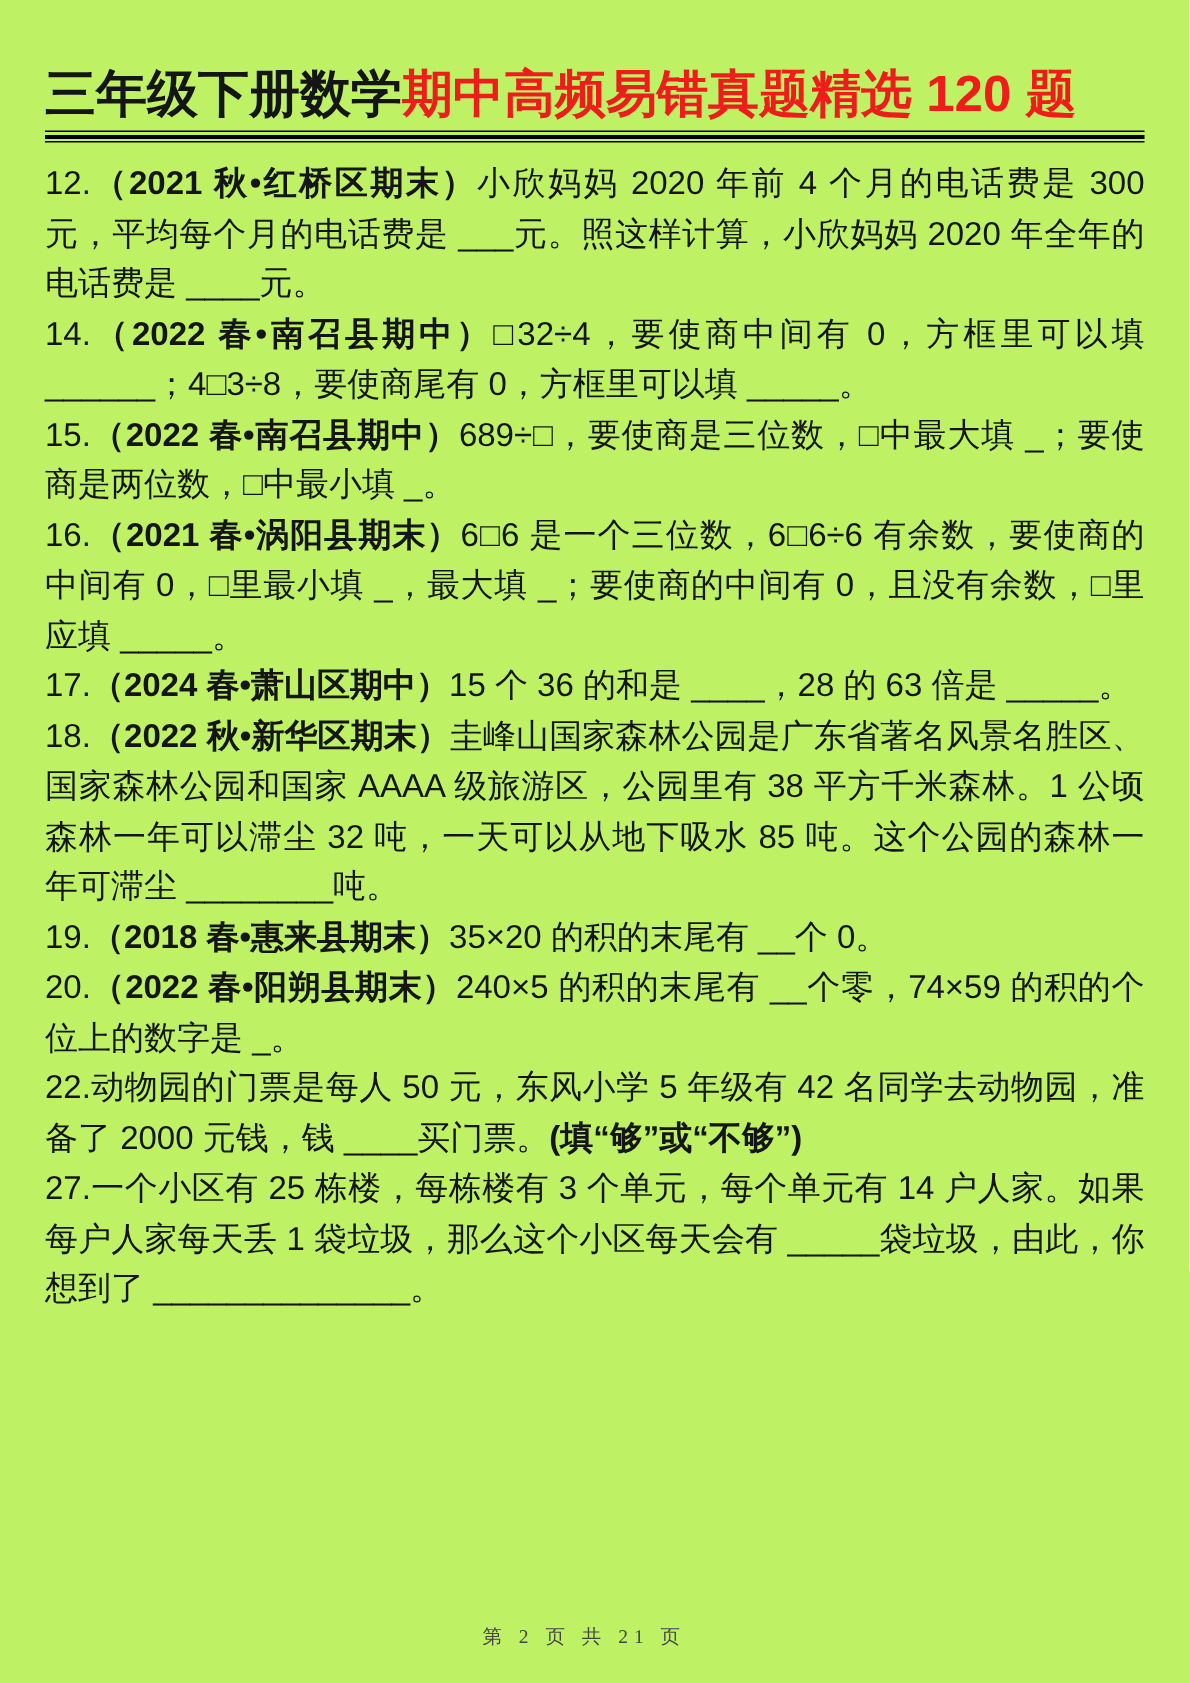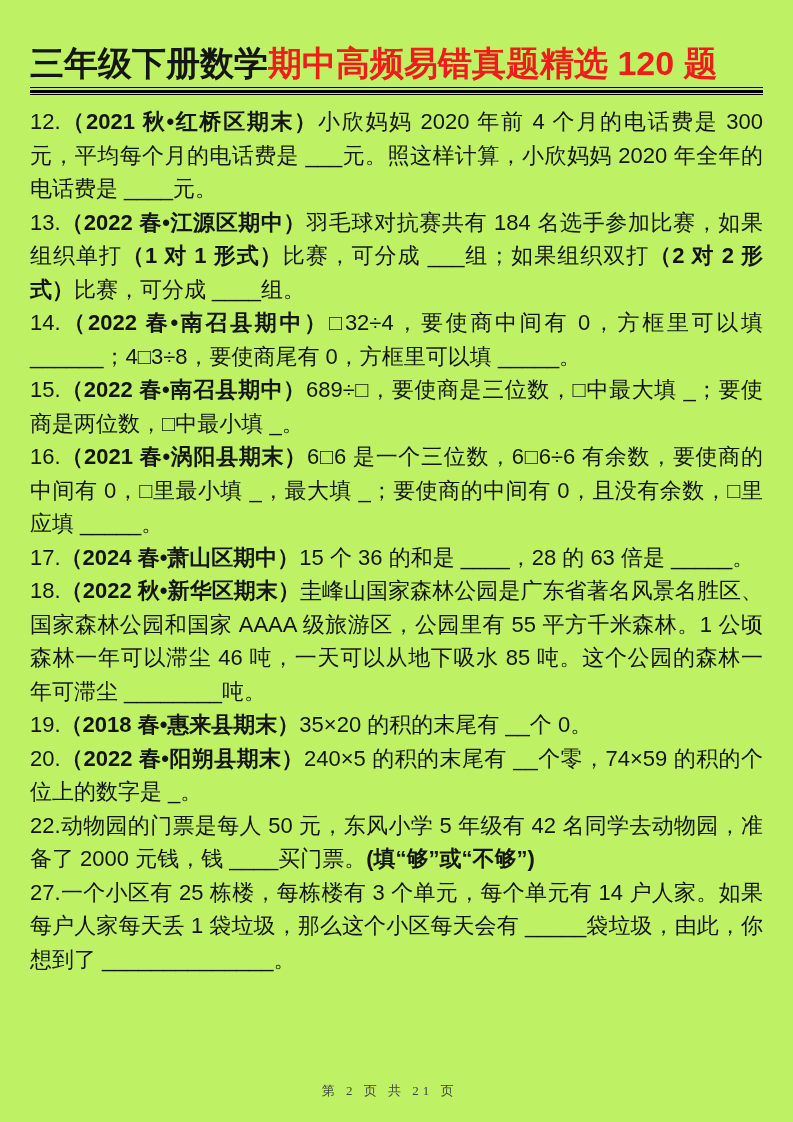--- a/index.html
+++ b/index.html
@@ -70,26 +70,25 @@
 <body>
 
 <div class="page" style="color: rgb(21, 21, 21);">
 
   <h1 class="title"><span class="t-black">三年级下册数学</span><span class="t-red" style="color: rgb(238, 28, 27);">期中高频易错真题精选 120 题</span></h1>
 
   <div class="title-rule"></div>
 
   <div class="questions" id="questions">
       <p class="question"><span>12.</span><span class="b">（2021 秋•红桥区期末）</span><span>小欣妈妈 2020 年前 4 个月的电话费是 300 元，平均每个月的电话费是 ___元。照这样计算，小欣妈妈 2020 年全年的电话费是 ____元。</span></p>
-      <p class="question"><span>13.</span><span class="b">（2022 春•江源区期中）</span><span>羽毛球对抗赛共有 184 名选手参加比赛，如果组织单打</span><span class="b">（1 对 1 形式）</span><span>比赛，可分成 ___组；如果组织双打</span><span class="b">（2 对 2 形式）</span><span>比赛，可分成 ____组。</span></p>
       <p class="question"><span>14.</span><span class="b">（2022 春•南召县期中）</span><span>□32÷4，要使商中间有 0，方框里可以填 ______；4□3÷8，要使商尾有 0，方框里可以填 _____。</span></p>
       <p class="question"><span>15.</span><span class="b">（2022 春•南召县期中）</span><span>689÷□，要使商是三位数，□中最大填 _；要使商是两位数，□中最小填 _。</span></p>
       <p class="question"><span>16.</span><span class="b">（2021 春•涡阳县期末）</span><span>6□6 是一个三位数，6□6÷6 有余数，要使商的中间有 0，□里最小填 _，最大填 _；要使商的中间有 0，且没有余数，□里应填 _____。</span></p>
       <p class="question"><span>17.</span><span class="b">（2024 春•萧山区期中）</span><span>15 个 36 的和是 ____，28 的 63 倍是 _____。</span></p>
-      <p class="question"><span>18.</span><span class="b">（2022 秋•新华区期末）</span><span>圭峰山国家森林公园是广东省著名风景名胜区、国家森林公园和国家 AAAA 级旅游区，公园里有 55 平方千米森林。1 公顷森林一年可以滞尘 46 吨，一天可以从地下吸水 85 吨。这个公园的森林一年可滞尘 ________吨。</span></p>
+      <p class="question"><span>18.</span><span class="b">（2022 秋•新华区期末）</span><span>圭峰山国家森林公园是广东省著名风景名胜区、国家森林公园和国家 AAAA 级旅游区，公园里有 38 平方千米森林。1 公顷森林一年可以滞尘 32 吨，一天可以从地下吸水 85 吨。这个公园的森林一年可滞尘 ________吨。</span></p>
       <p class="question"><span>19.</span><span class="b">（2018 春•惠来县期末）</span><span>35×20 的积的末尾有 __个 0。</span></p>
       <p class="question"><span>20.</span><span class="b">（2022 春•阳朔县期末）</span><span>240×5 的积的末尾有 __个零，74×59 的积的个位上的数字是 _。</span></p>
       <p class="question"><span>22.</span><span>动物园的门票是每人 50 元，东风小学 5 年级有 42 名同学去动物园，准备了 2000 元钱，钱 ____买门票。</span><span class="b">(填“够”或“不够”)</span></p>
       <p class="question"><span>27.</span><span>一个小区有 25 栋楼，每栋楼有 3 个单元，每个单元有 14 户人家。如果每户人家每天丢 1 袋垃圾，那么这个小区每天会有 _____袋垃圾，由此，你想到了 ______________。</span></p>
     </div>
 
   <div class="footer" style="color: rgb(69, 69, 69);">
     <span>第 2 页 共 21 页</span>
   </div>
 

